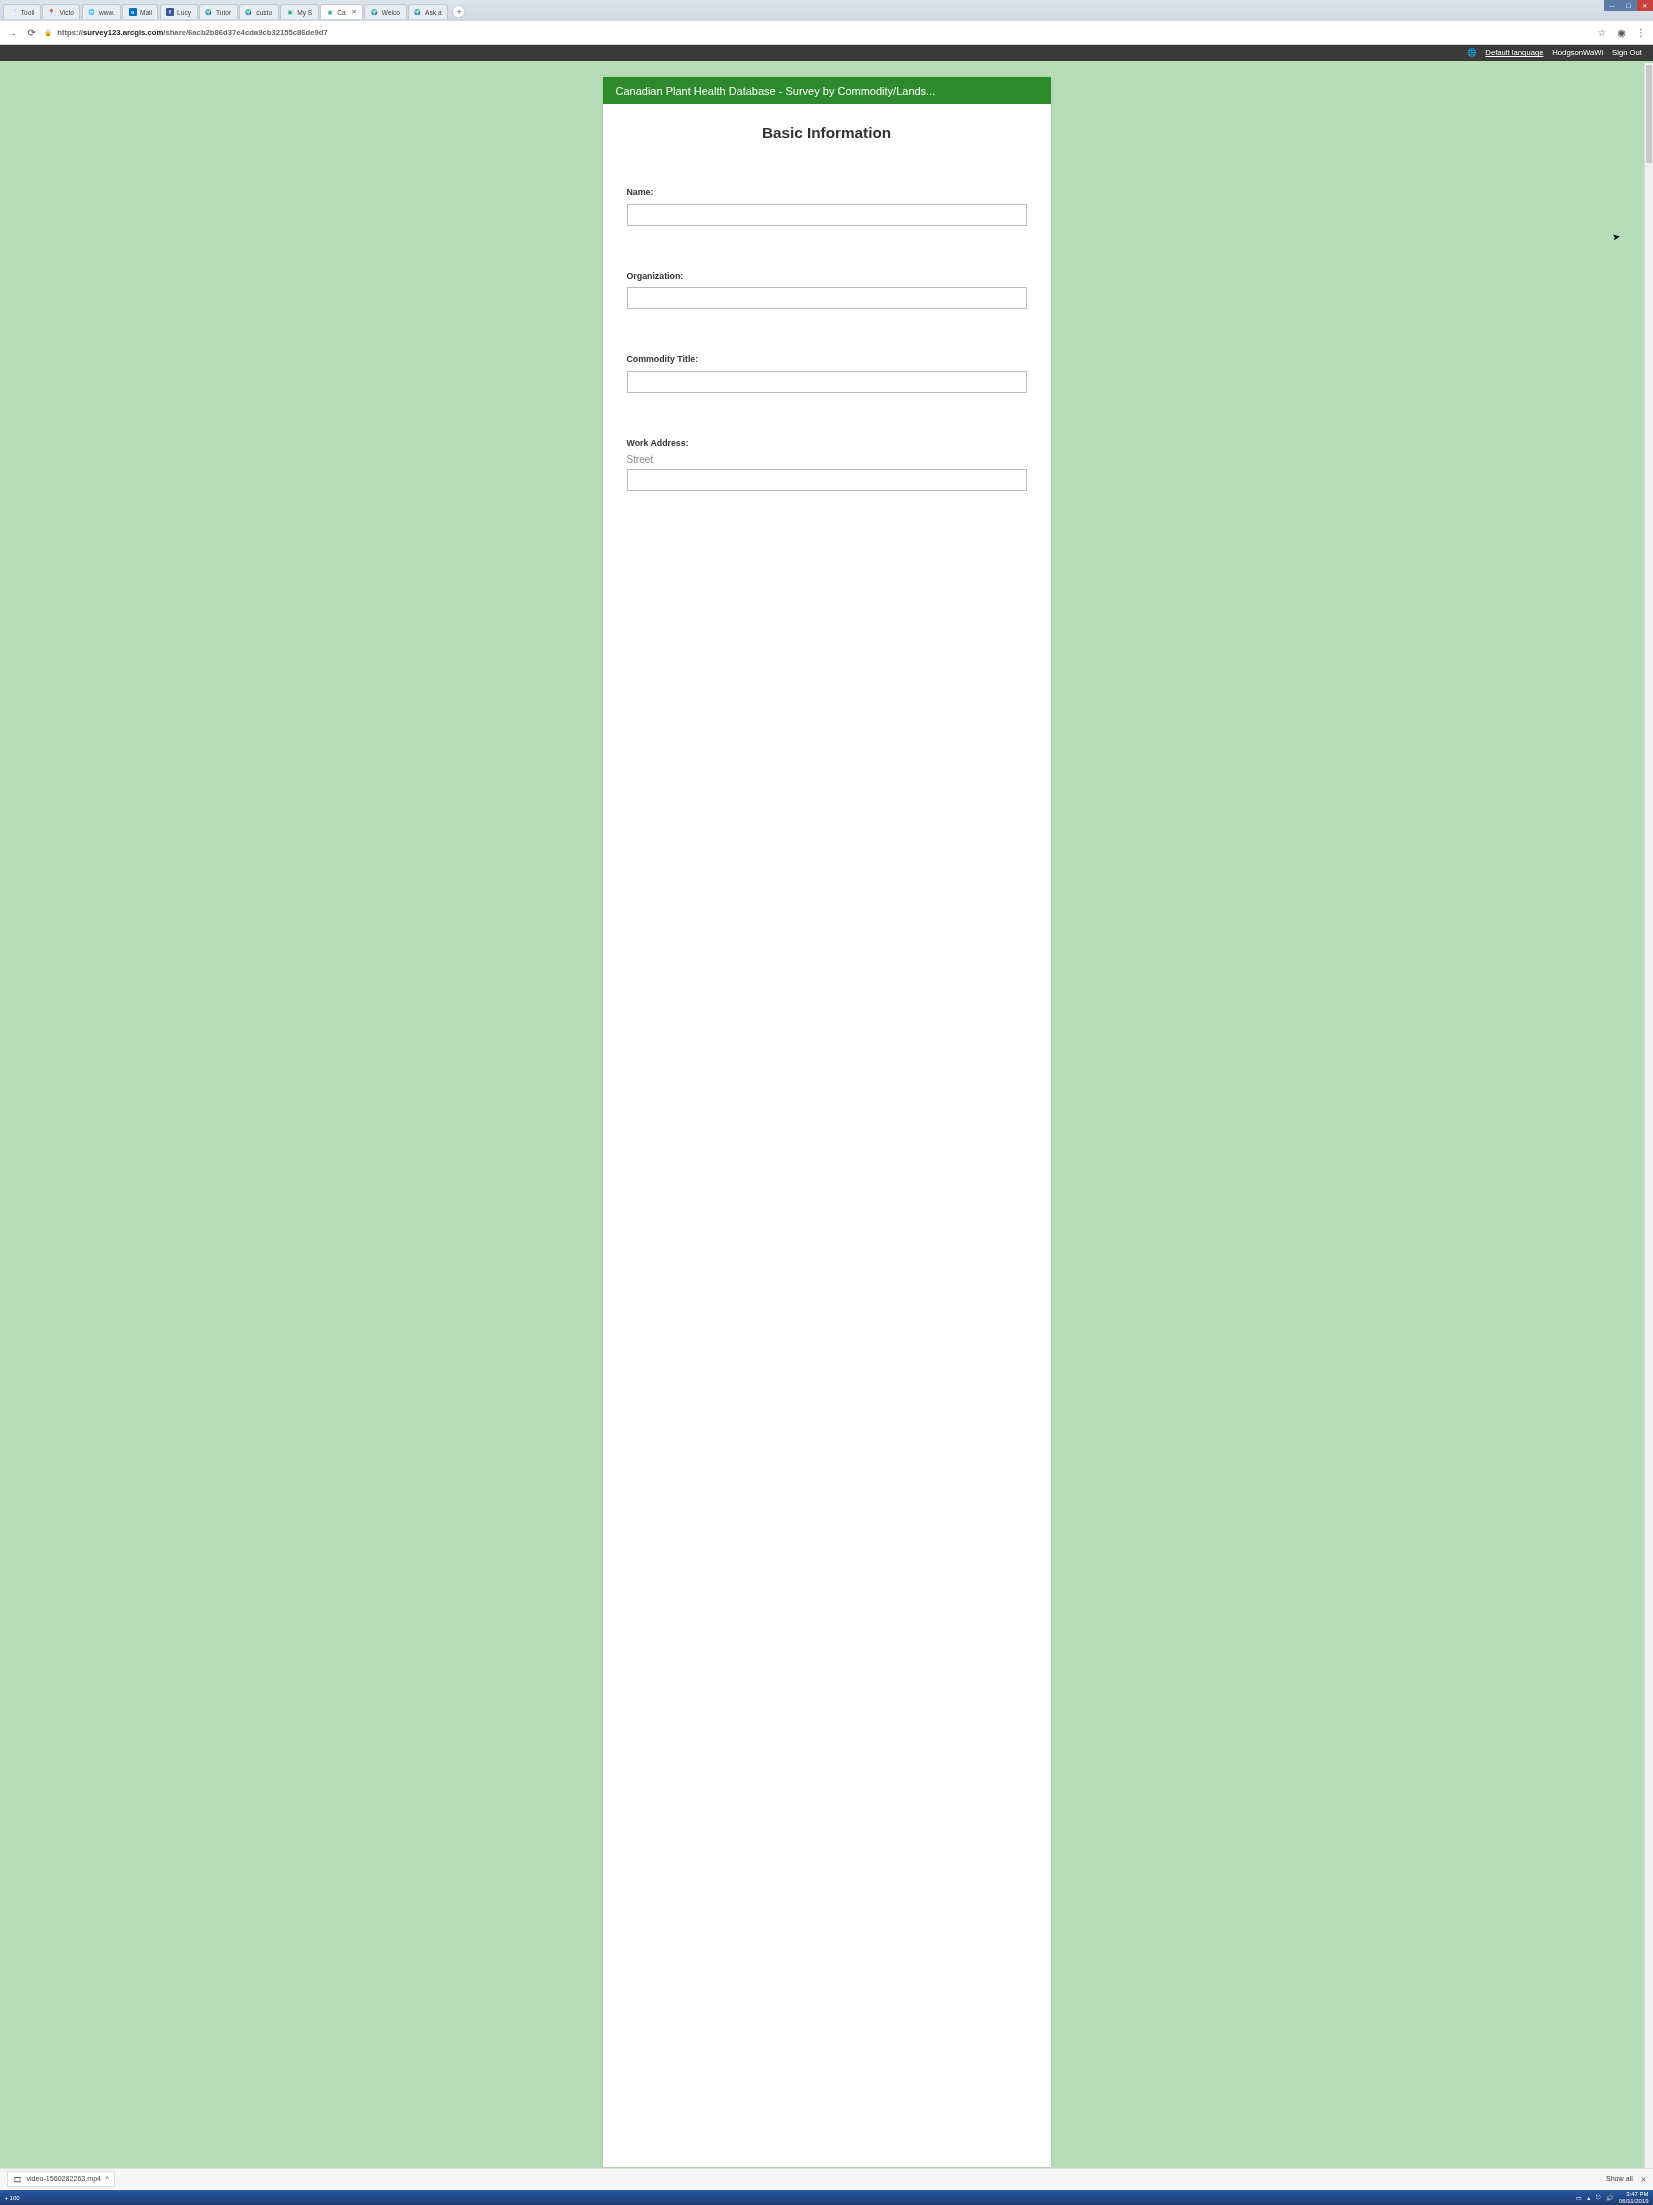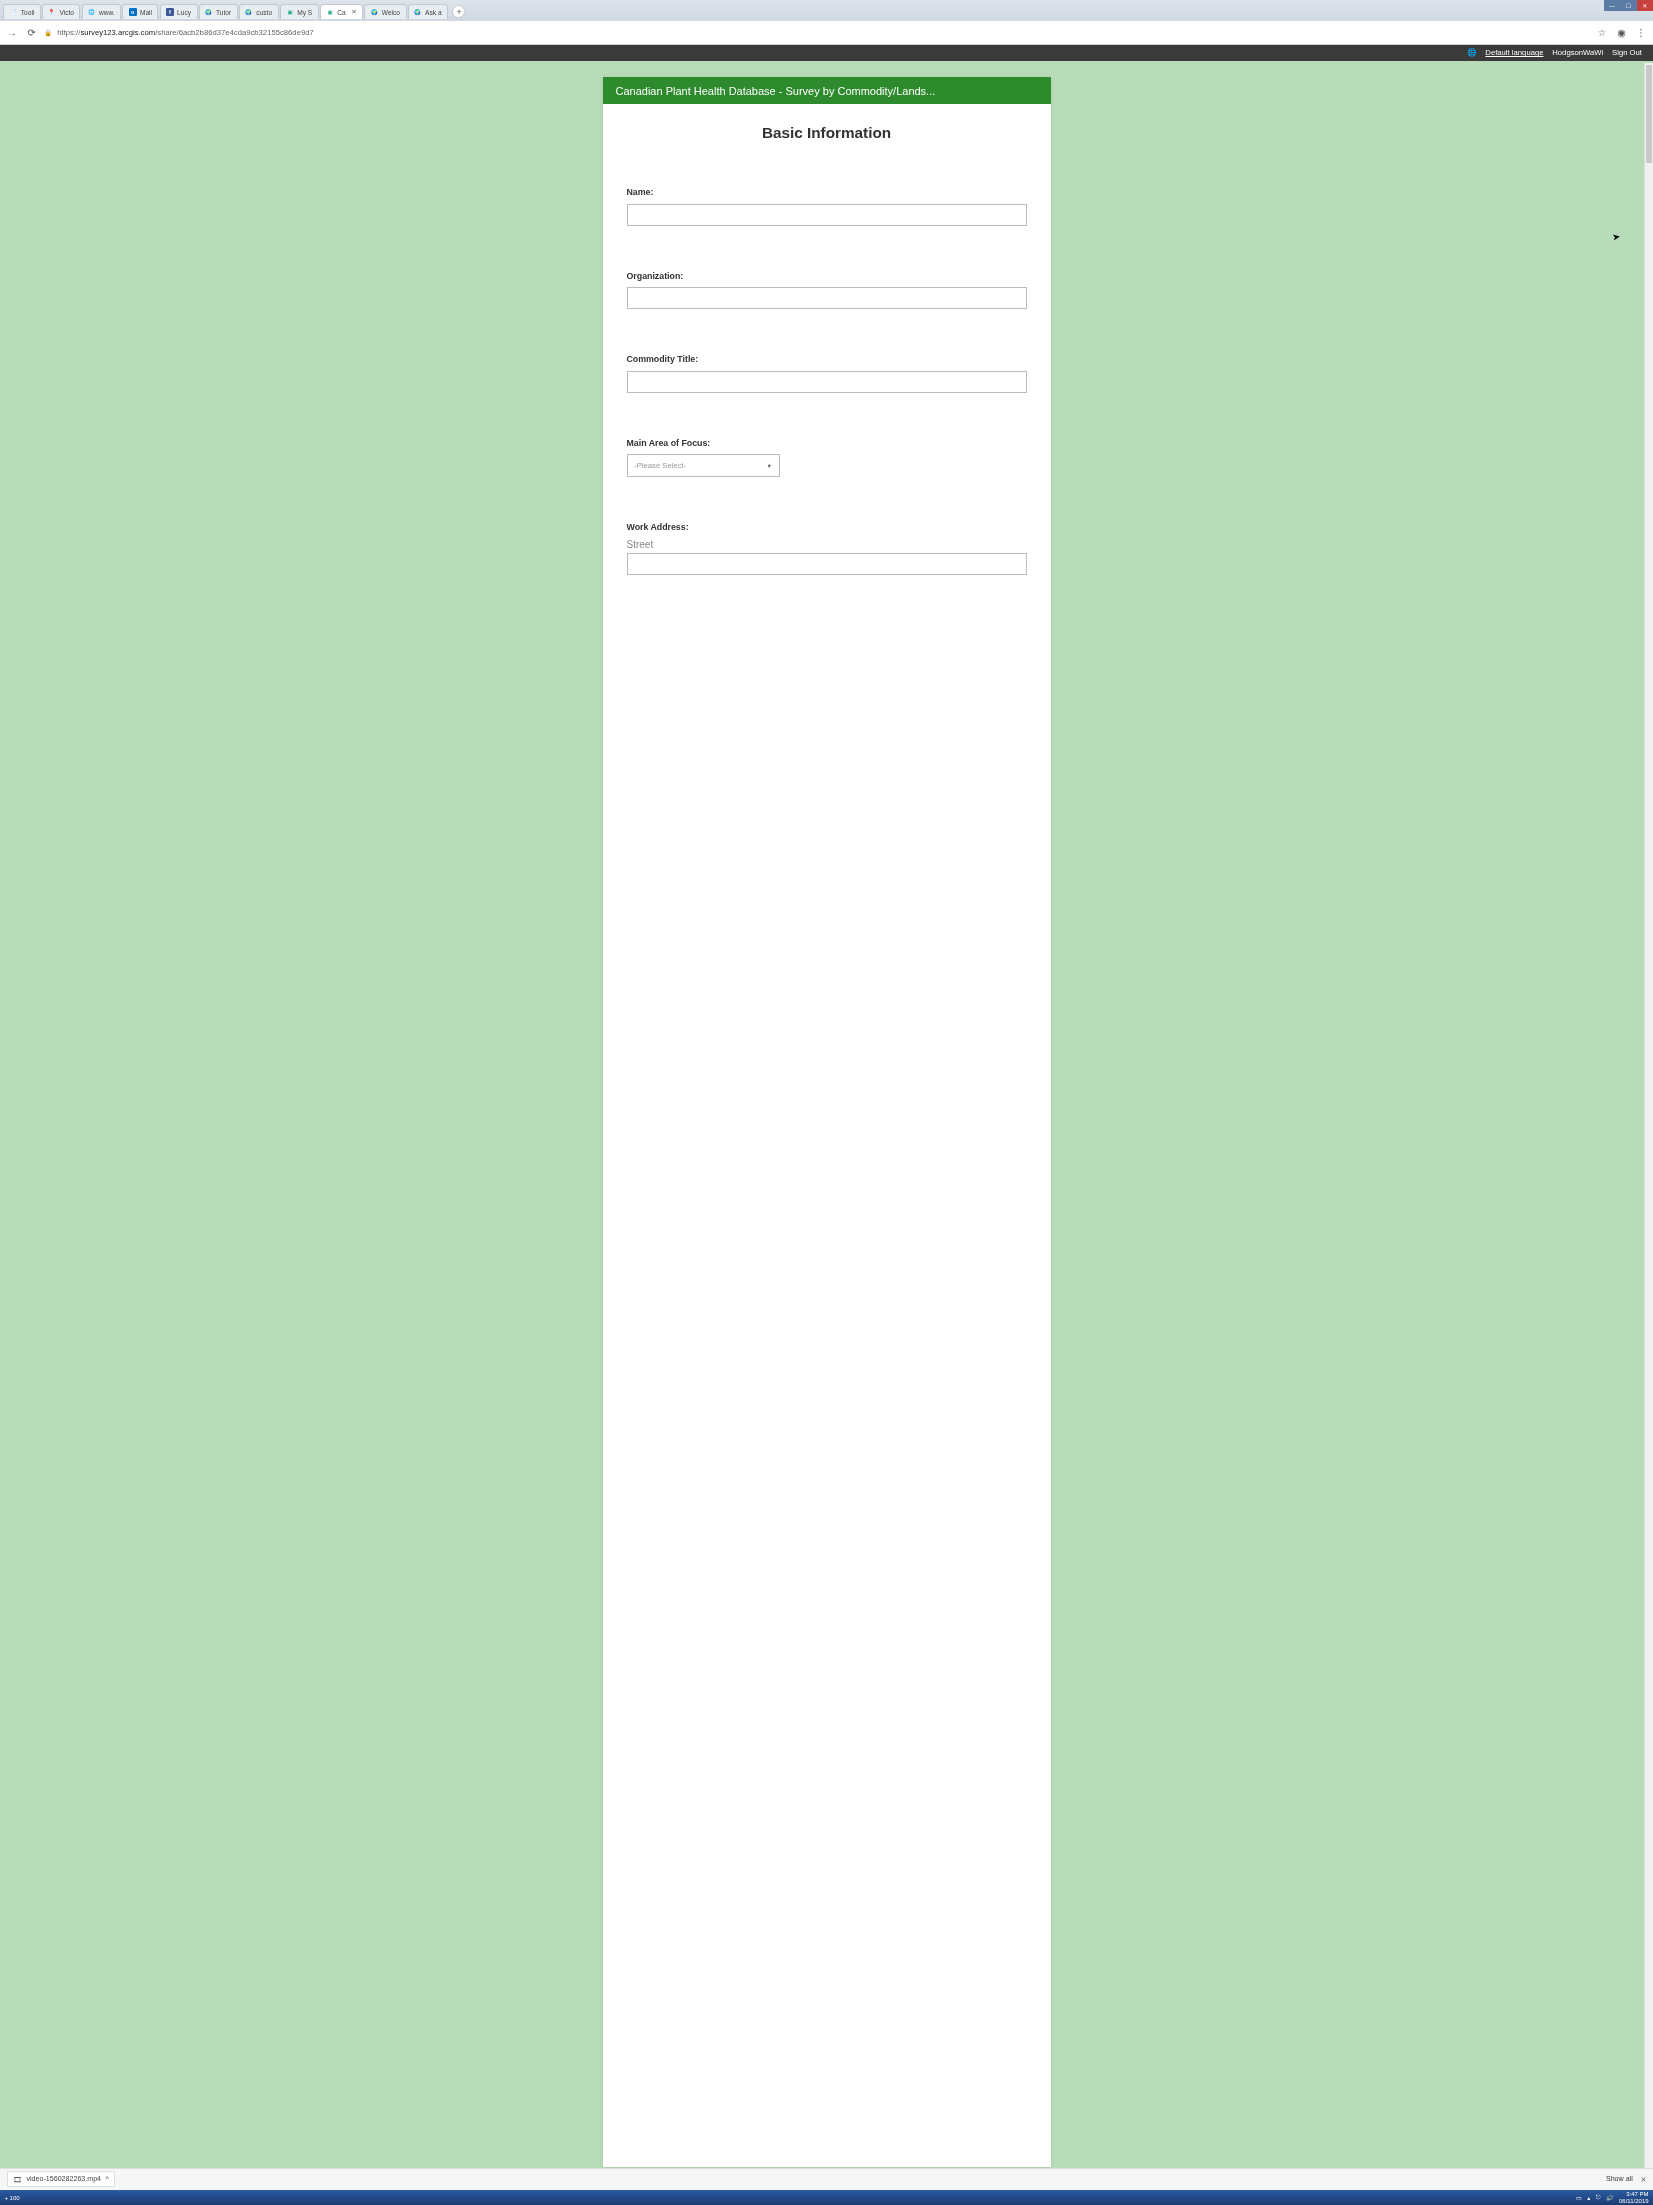--- a/index.html
+++ b/index.html
@@ -82,20 +82,21 @@
       width: 13px;
       text-align: center;
     }
     .url-bar {
       flex: 1;
       display: flex;
       align-items: center;
       gap: 4.4px;
       font-size: 7.7px;
       color: #555;
+      font-weight: bold;
     }
     .lock-icon { font-size: 6.6px; color: #666; }
     .url-text { color: #666; }
     .url-domain { color: #222; }
     .star-icon, .user-icon, .menu-icon {
       color: #555;
       font-size: 9.8px;
       cursor: pointer;
       width: 13px;
       text-align: center;
@@ -371,27 +372,20 @@
         <div class="field">
           <label class="field-label">Organization:</label>
           <input class="text-input" value="" style="">
         </div>
 
         <div class="field">
           <label class="field-label">Commodity Title:</label>
           <input class="text-input" value="" style="">
         </div>
 
-        <div class="field">
-          <label class="field-label">Main Area of Focus:</label>
-          <div class="select-input">
-            <span>-Please Select-</span>
-            <span class="caret">▼</span>
-          </div>
-        </div>
 
         <div class="field">
           <label class="field-label">Work Address:</label>
           <span class="field-sublabel">Street</span>
           <input class="text-input" value="" style="">
         </div>
       </div>
     </div>
   </div>
 

